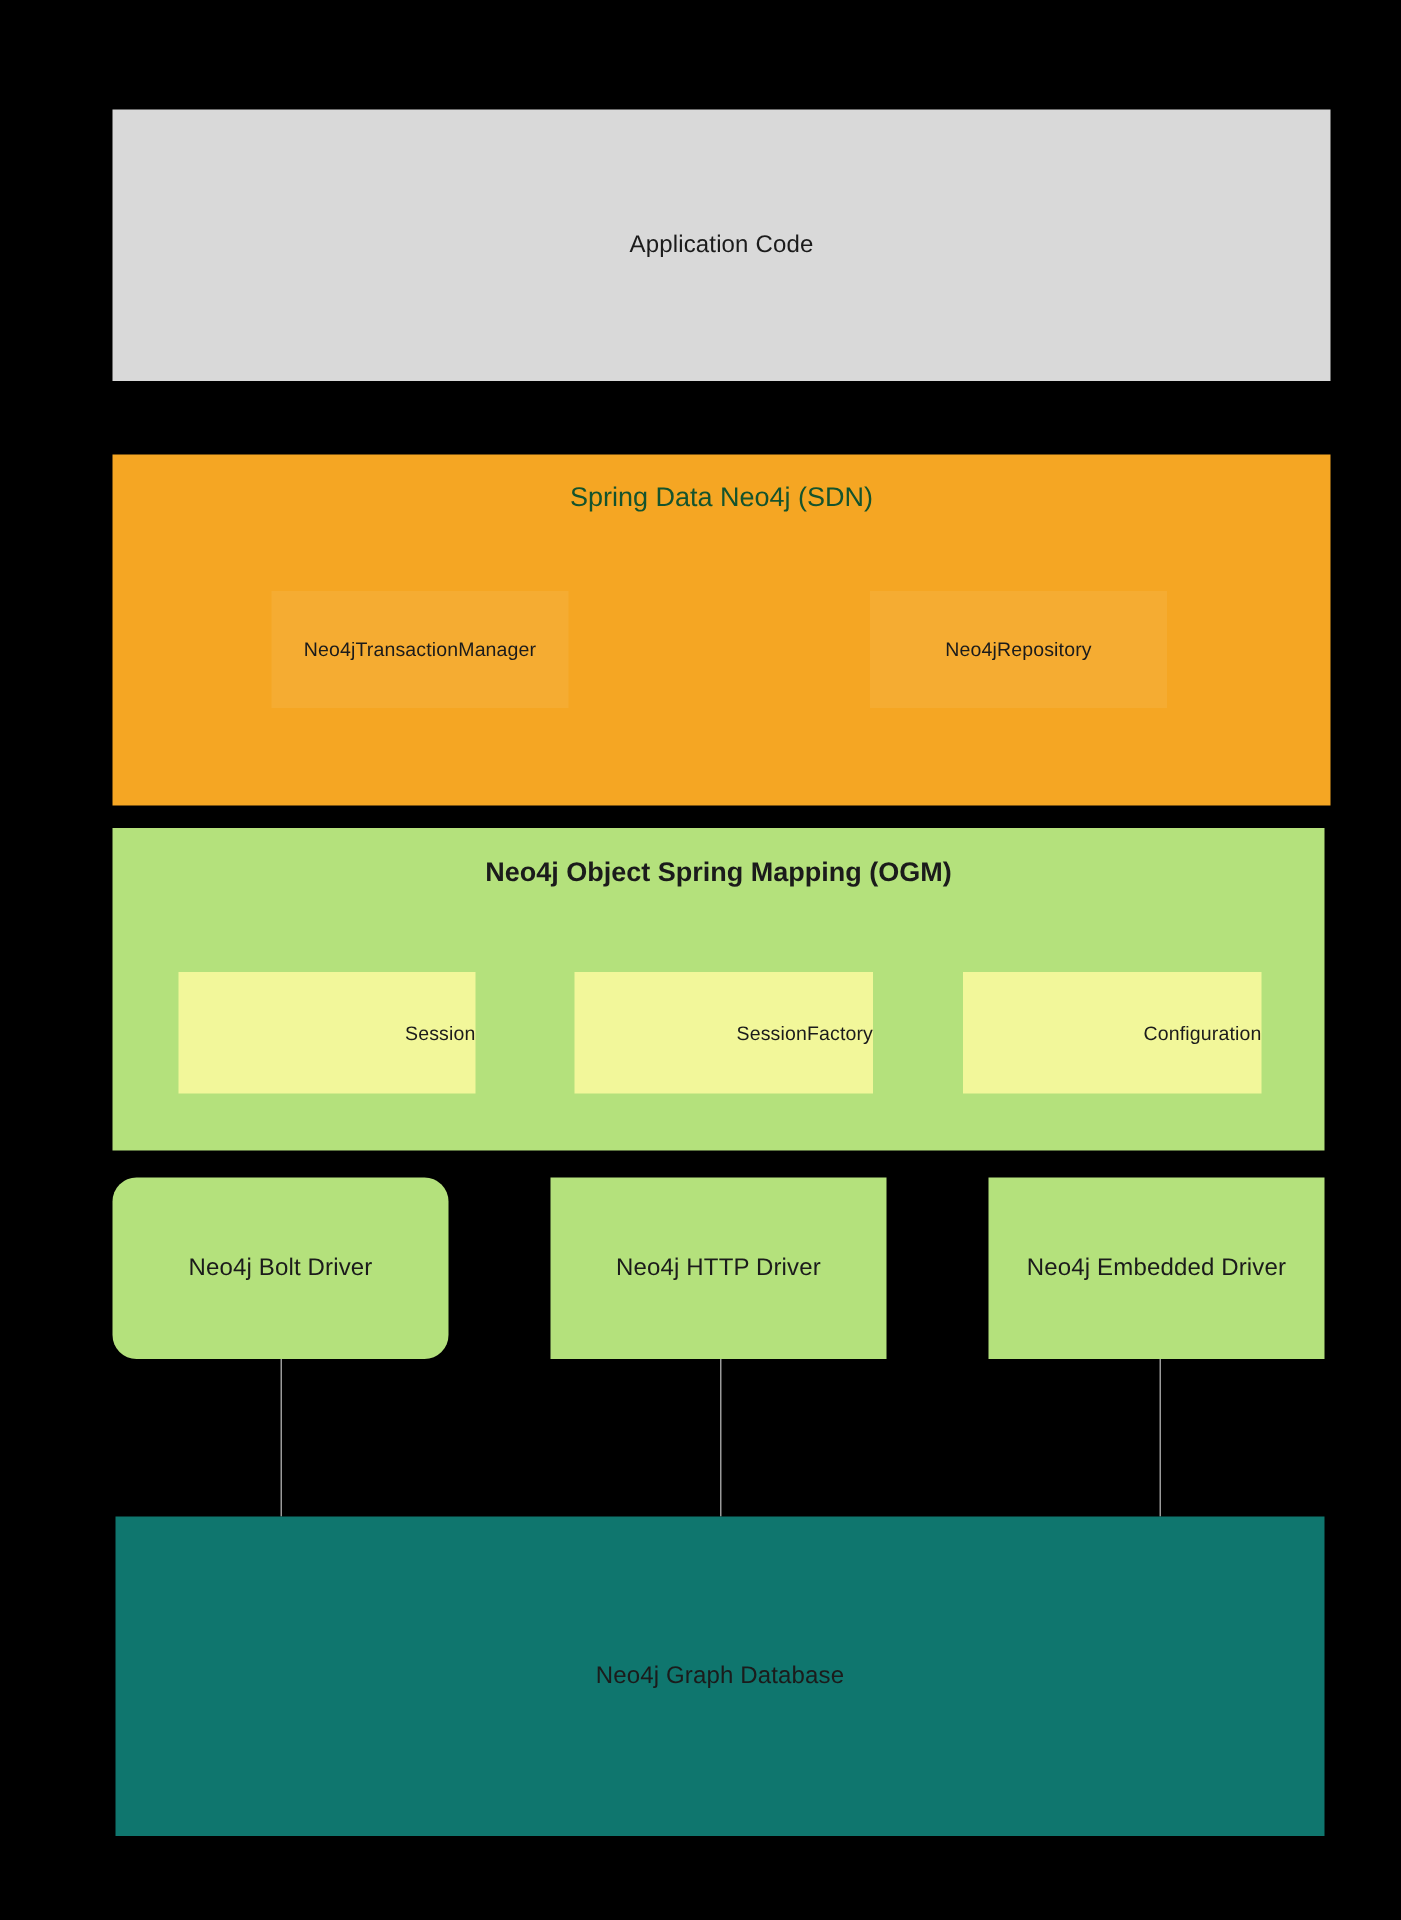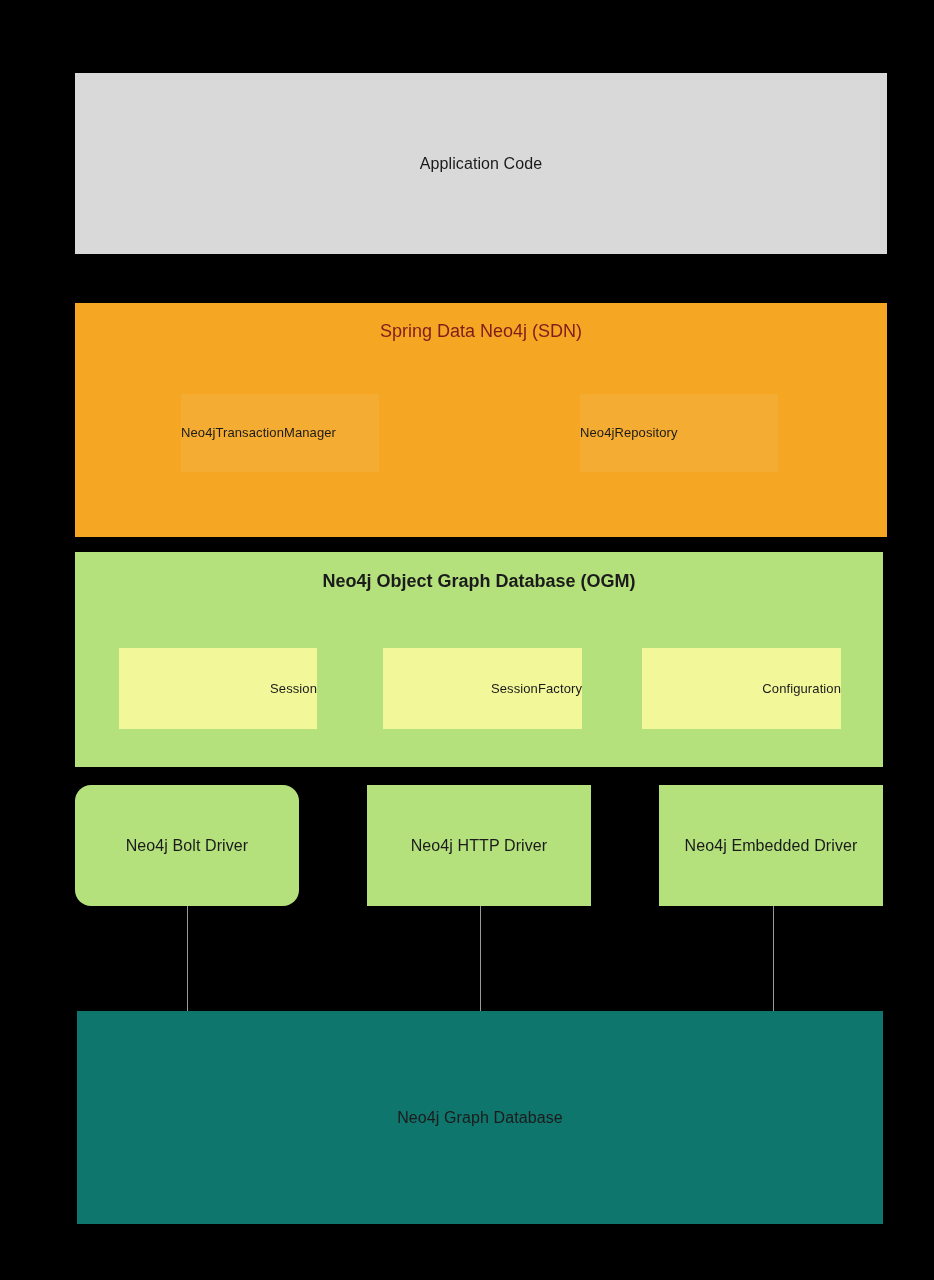--- a/index.html
+++ b/index.html
@@ -56,29 +56,30 @@
     left: 75px;
     top: 303px;
     width: 812px;
     height: 234px;
     background: #f5a623;
     align-items: flex-start;
   }
   #sdn-layer > .layer-title {
     margin-top: 18px;
     font-size: 18px;
-    color: #7f1d1d;
+    color: #14532d;
     white-space: nowrap;
   }
   .sdn-inner {
     position: absolute;
     box-sizing: border-box;
     background: rgba(255, 255, 255, 0.07);
     display: flex;
     align-items: center;
+    justify-content: center;
   }
   .sdn-inner .box-label {
     font-size: 13px;
   }
   #sdn-txmanager {
     left: 106px;
     top: 91px;
     width: 198px;
     height: 78px;
   }
@@ -170,21 +171,21 @@
     <div class="sdn-inner" id="sdn-txmanager">
       <span class="box-label">Neo4jTransactionManager</span>
     </div>
 
     <div class="sdn-inner" id="sdn-repository">
       <span class="box-label">Neo4jRepository</span>
     </div>
   </div>
 
   <div class="box" id="ogm-layer">
-    <span class="layer-title">Neo4j Object Graph Database (OGM)</span>
+    <span class="layer-title">Neo4j Object Spring Mapping (OGM)</span>
 
     <div class="ogm-inner" id="ogm-session">
       <span class="box-label">Session</span>
     </div>
 
     <div class="ogm-inner" id="ogm-sessionfactory">
       <span class="box-label">SessionFactory</span>
     </div>
 
     <div class="ogm-inner" id="ogm-configuration">

